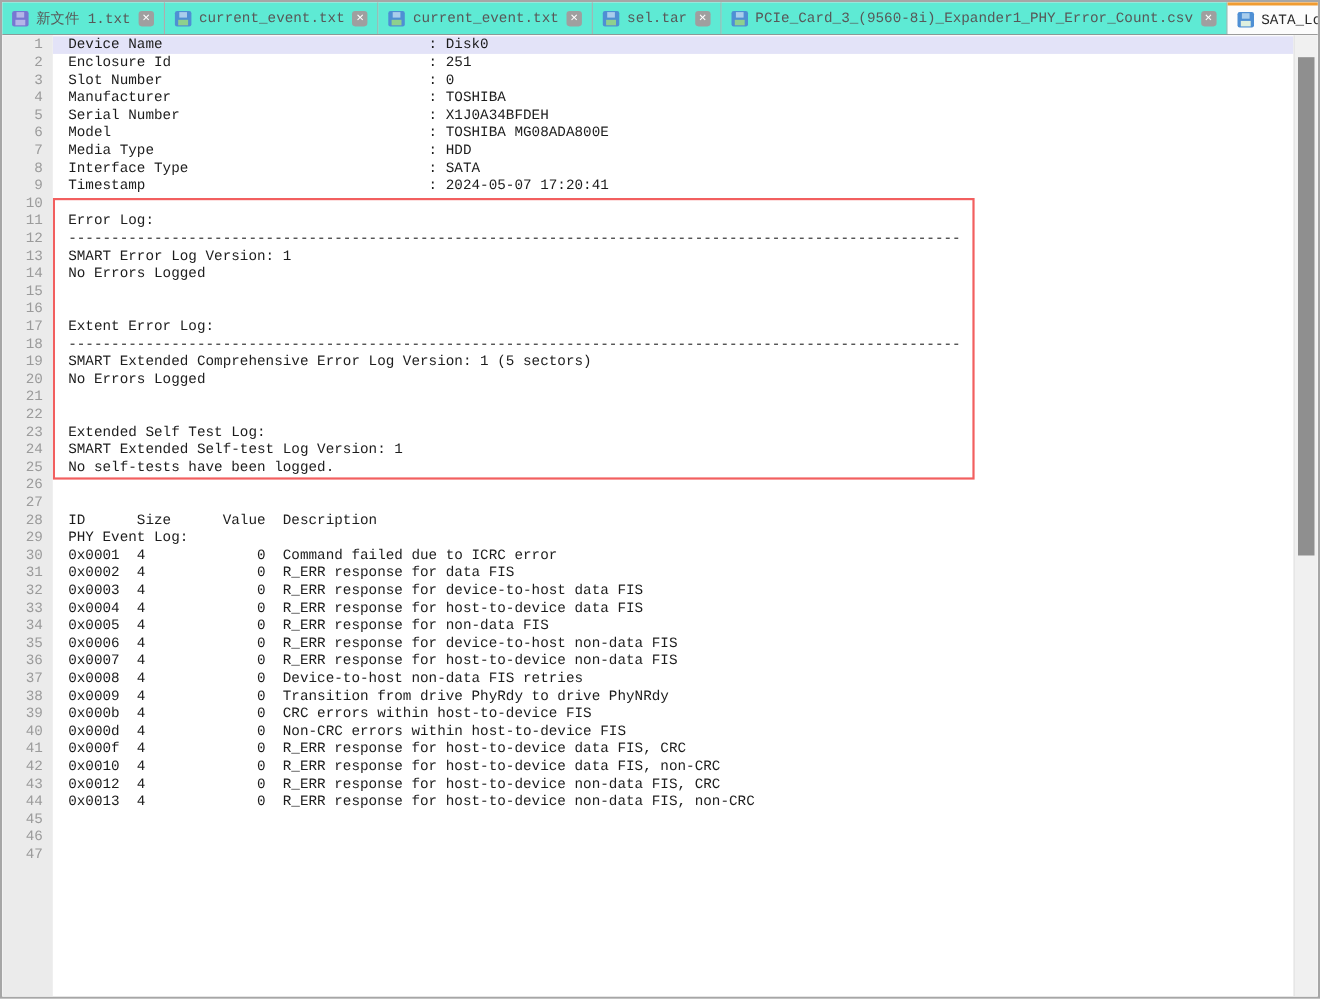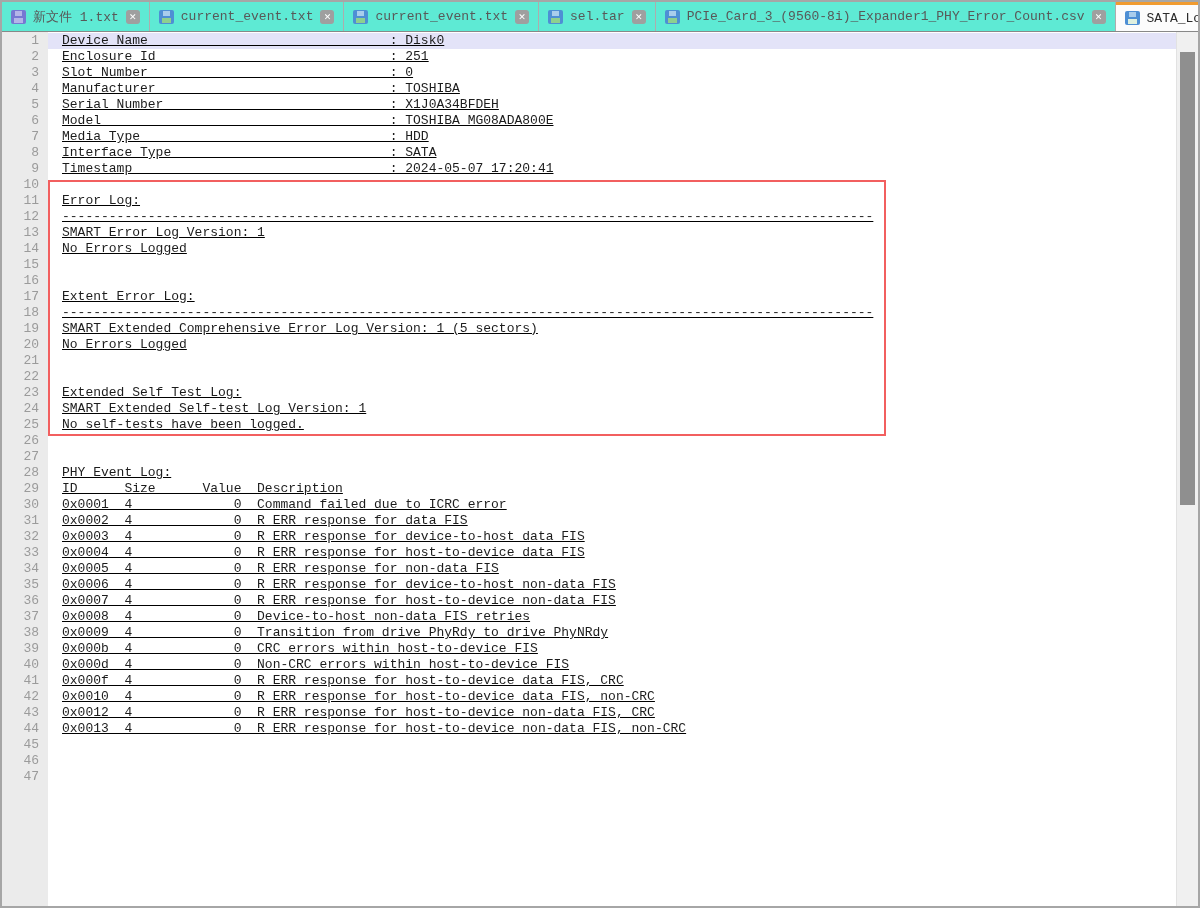--- a/index.html
+++ b/index.html
@@ -59,21 +59,21 @@
   }
   
   .editor { flex:1 1 auto; display:flex; position:relative; overflow:hidden; background:#ffffff; }
   .gutter {
     flex:0 0 46px; width:46px;
     background:#ebebeb;
     color:#9b9b9b; font-size:13px; line-height:16px;
     text-align:right; padding:1px 9px 0 0;
   }
   .gutter .ln { height:16px; }
-  .code { flex:1 1 auto; position:relative; padding-top:1px; overflow:hidden;text-decoration:underline; }
+  .code { flex:1 1 auto; position:relative; padding-top:1px; overflow:hidden; }
   .line {
     height:16px; line-height:16px; font-size:13px;
     white-space:pre; color:#1c1c1c; padding-left:14px;
   }
   .line.current { background:#e3e3f8; }
   .annotation-rect {
     position:absolute; left:0; top:148px;
     width:838px; height:256px;
     border:2px solid #f25f5f;
     pointer-events:none;
@@ -199,22 +199,22 @@
         <div class="line">--------------------------------------------------------------------------------------------------------</div>
         <div class="line">SMART Extended Comprehensive Error Log Version: 1 (5 sectors)</div>
         <div class="line">No Errors Logged</div>
         <div class="line"></div>
         <div class="line"></div>
         <div class="line">Extended Self Test Log:</div>
         <div class="line">SMART Extended Self-test Log Version: 1</div>
         <div class="line">No self-tests have been logged.</div>
         <div class="line"></div>
         <div class="line"></div>
+        <div class="line">ID      Size      Value  Description</div>
         <div class="line">PHY Event Log:</div>
-        <div class="line">ID      Size      Value  Description</div>
         <div class="line">0x0001  4             0  Command failed due to ICRC error</div>
         <div class="line">0x0002  4             0  R_ERR response for data FIS</div>
         <div class="line">0x0003  4             0  R_ERR response for device-to-host data FIS</div>
         <div class="line">0x0004  4             0  R_ERR response for host-to-device data FIS</div>
         <div class="line">0x0005  4             0  R_ERR response for non-data FIS</div>
         <div class="line">0x0006  4             0  R_ERR response for device-to-host non-data FIS</div>
         <div class="line">0x0007  4             0  R_ERR response for host-to-device non-data FIS</div>
         <div class="line">0x0008  4             0  Device-to-host non-data FIS retries</div>
         <div class="line">0x0009  4             0  Transition from drive PhyRdy to drive PhyNRdy</div>
         <div class="line">0x000b  4             0  CRC errors within host-to-device FIS</div>

